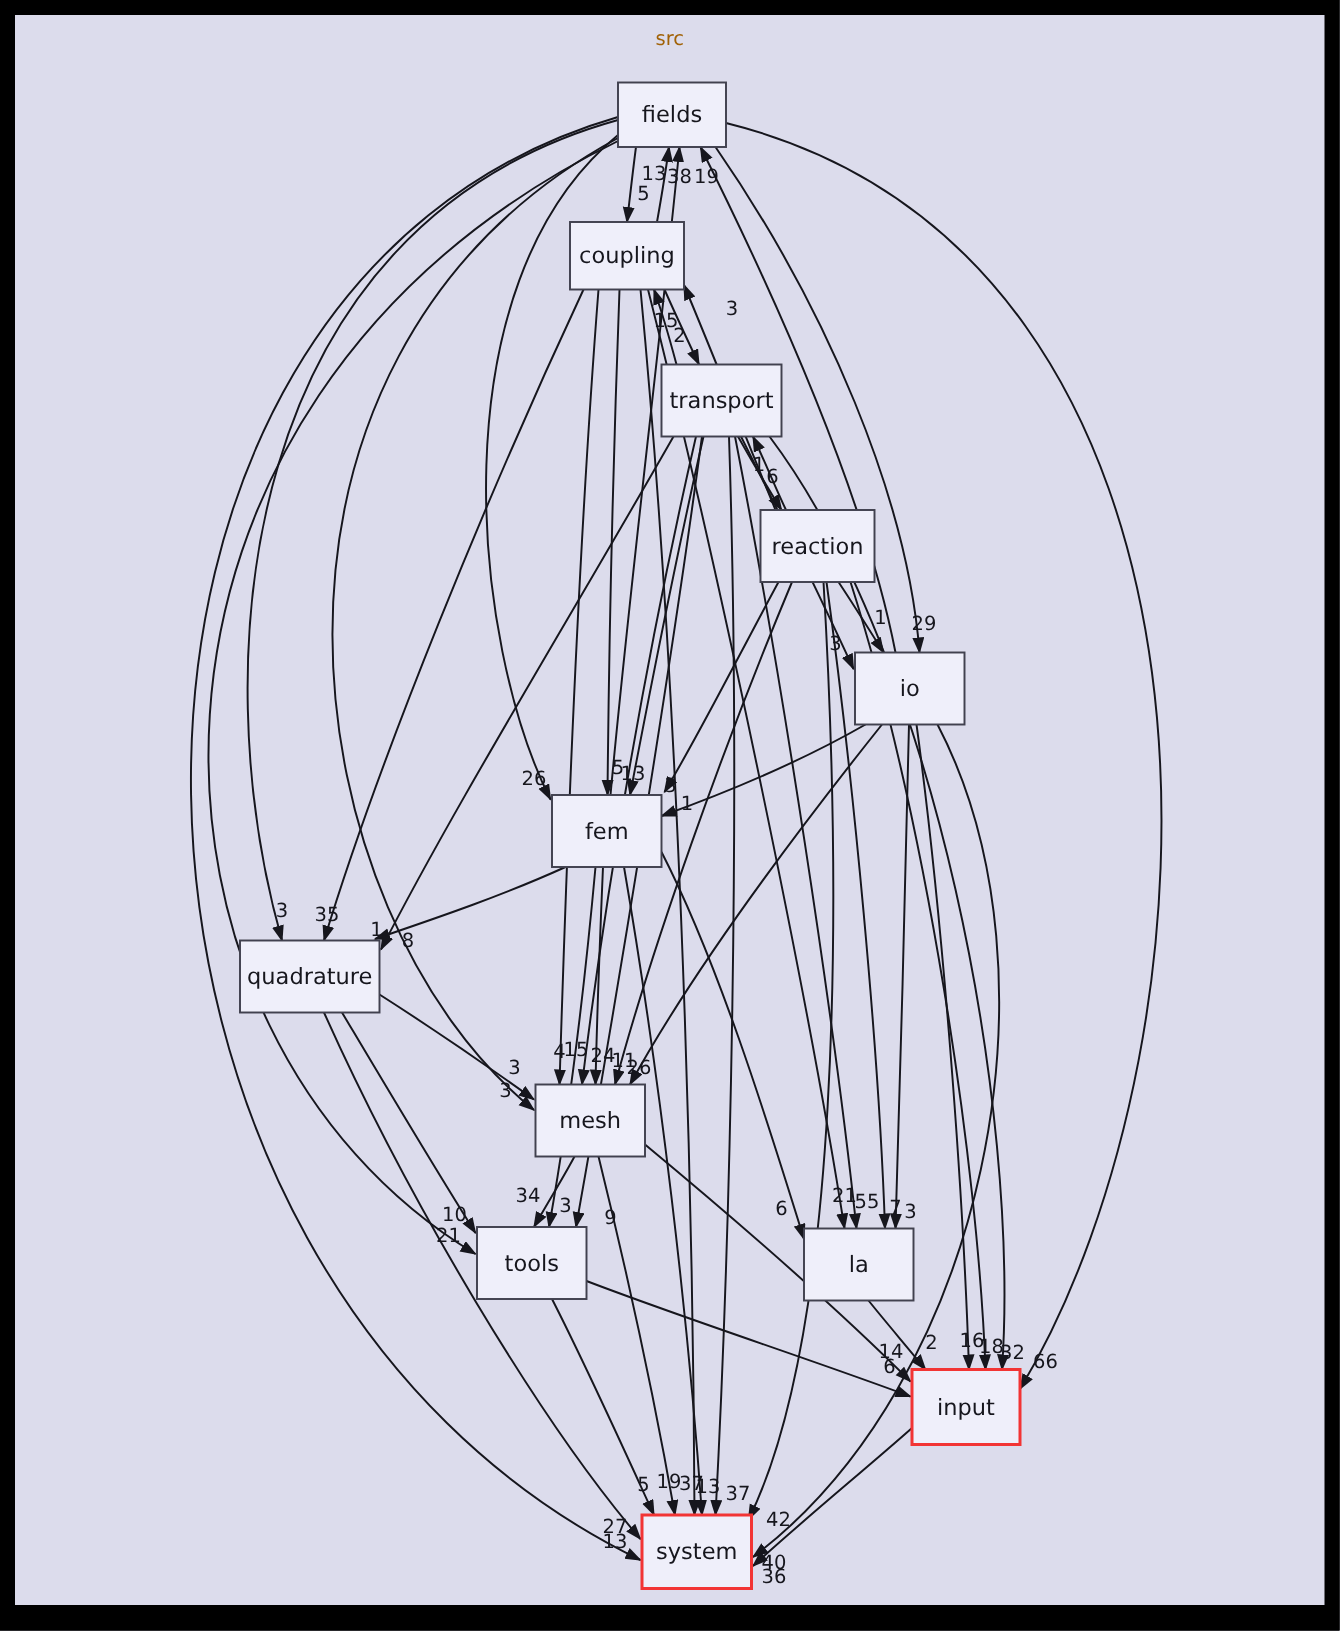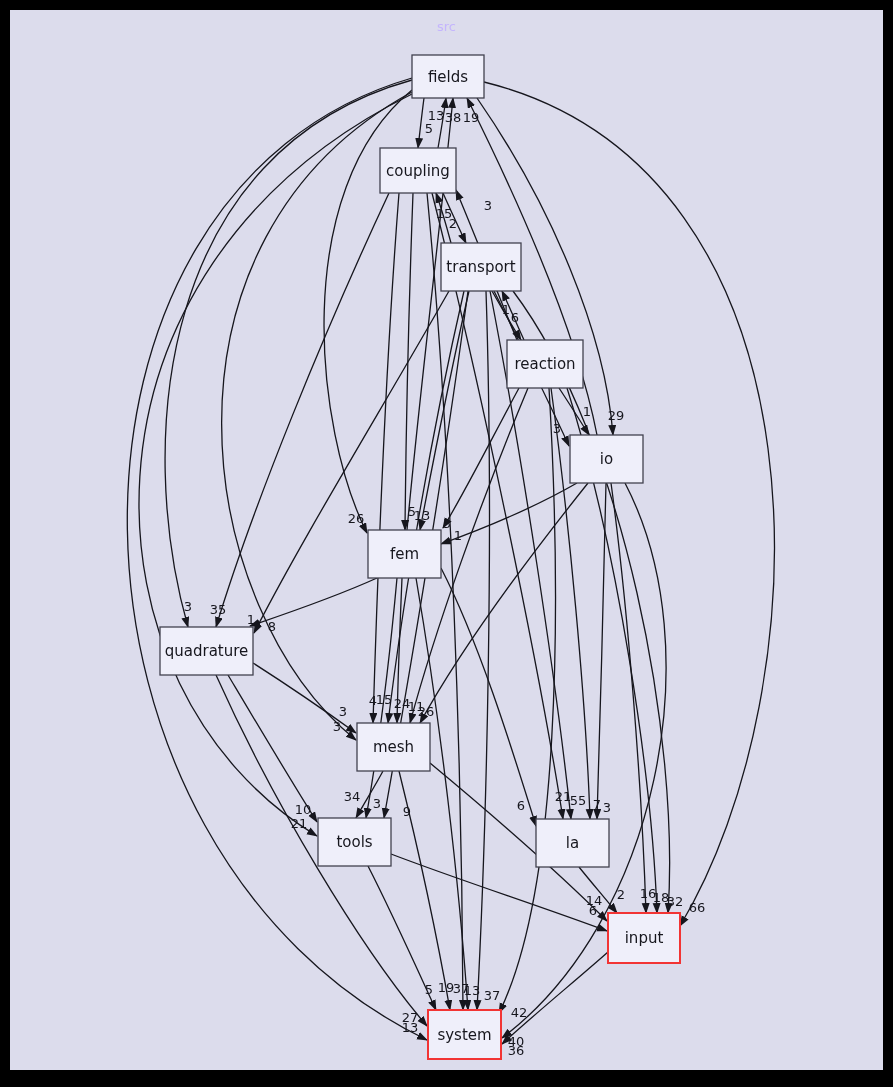--- a/index.html
+++ b/index.html
@@ -1,20 +1,20 @@
 <!DOCTYPE html>
 <html><head>
 <meta charset="utf-8">
 <style>
   html,body{margin:0;padding:0;background:#000;}
   .frame{position:relative;width:893px;height:1087px;background:#000;overflow:hidden;
          font-family:"DejaVu Sans","Liberation Sans",sans-serif;}
   .canvas{position:absolute;left:10px;top:10px;width:873px;height:1060px;background:#dcdcec;}
   .graph-title{position:absolute;left:0;top:19px;width:100%;text-align:center;
-               font-size:13px;color:#c4b5fd;}
+               font-size:13px;color:#a16207;}
   svg{position:absolute;left:0;top:0;}
   .node-rect{cursor:pointer;}
   .node-label{font-size:15px;fill:#16161d;pointer-events:none;}
   .edge-label{font-size:13px;fill:#16161d;}
 </style>
 </head>
 <body>
 
 <div class="frame">
   <div class="canvas"></div>

